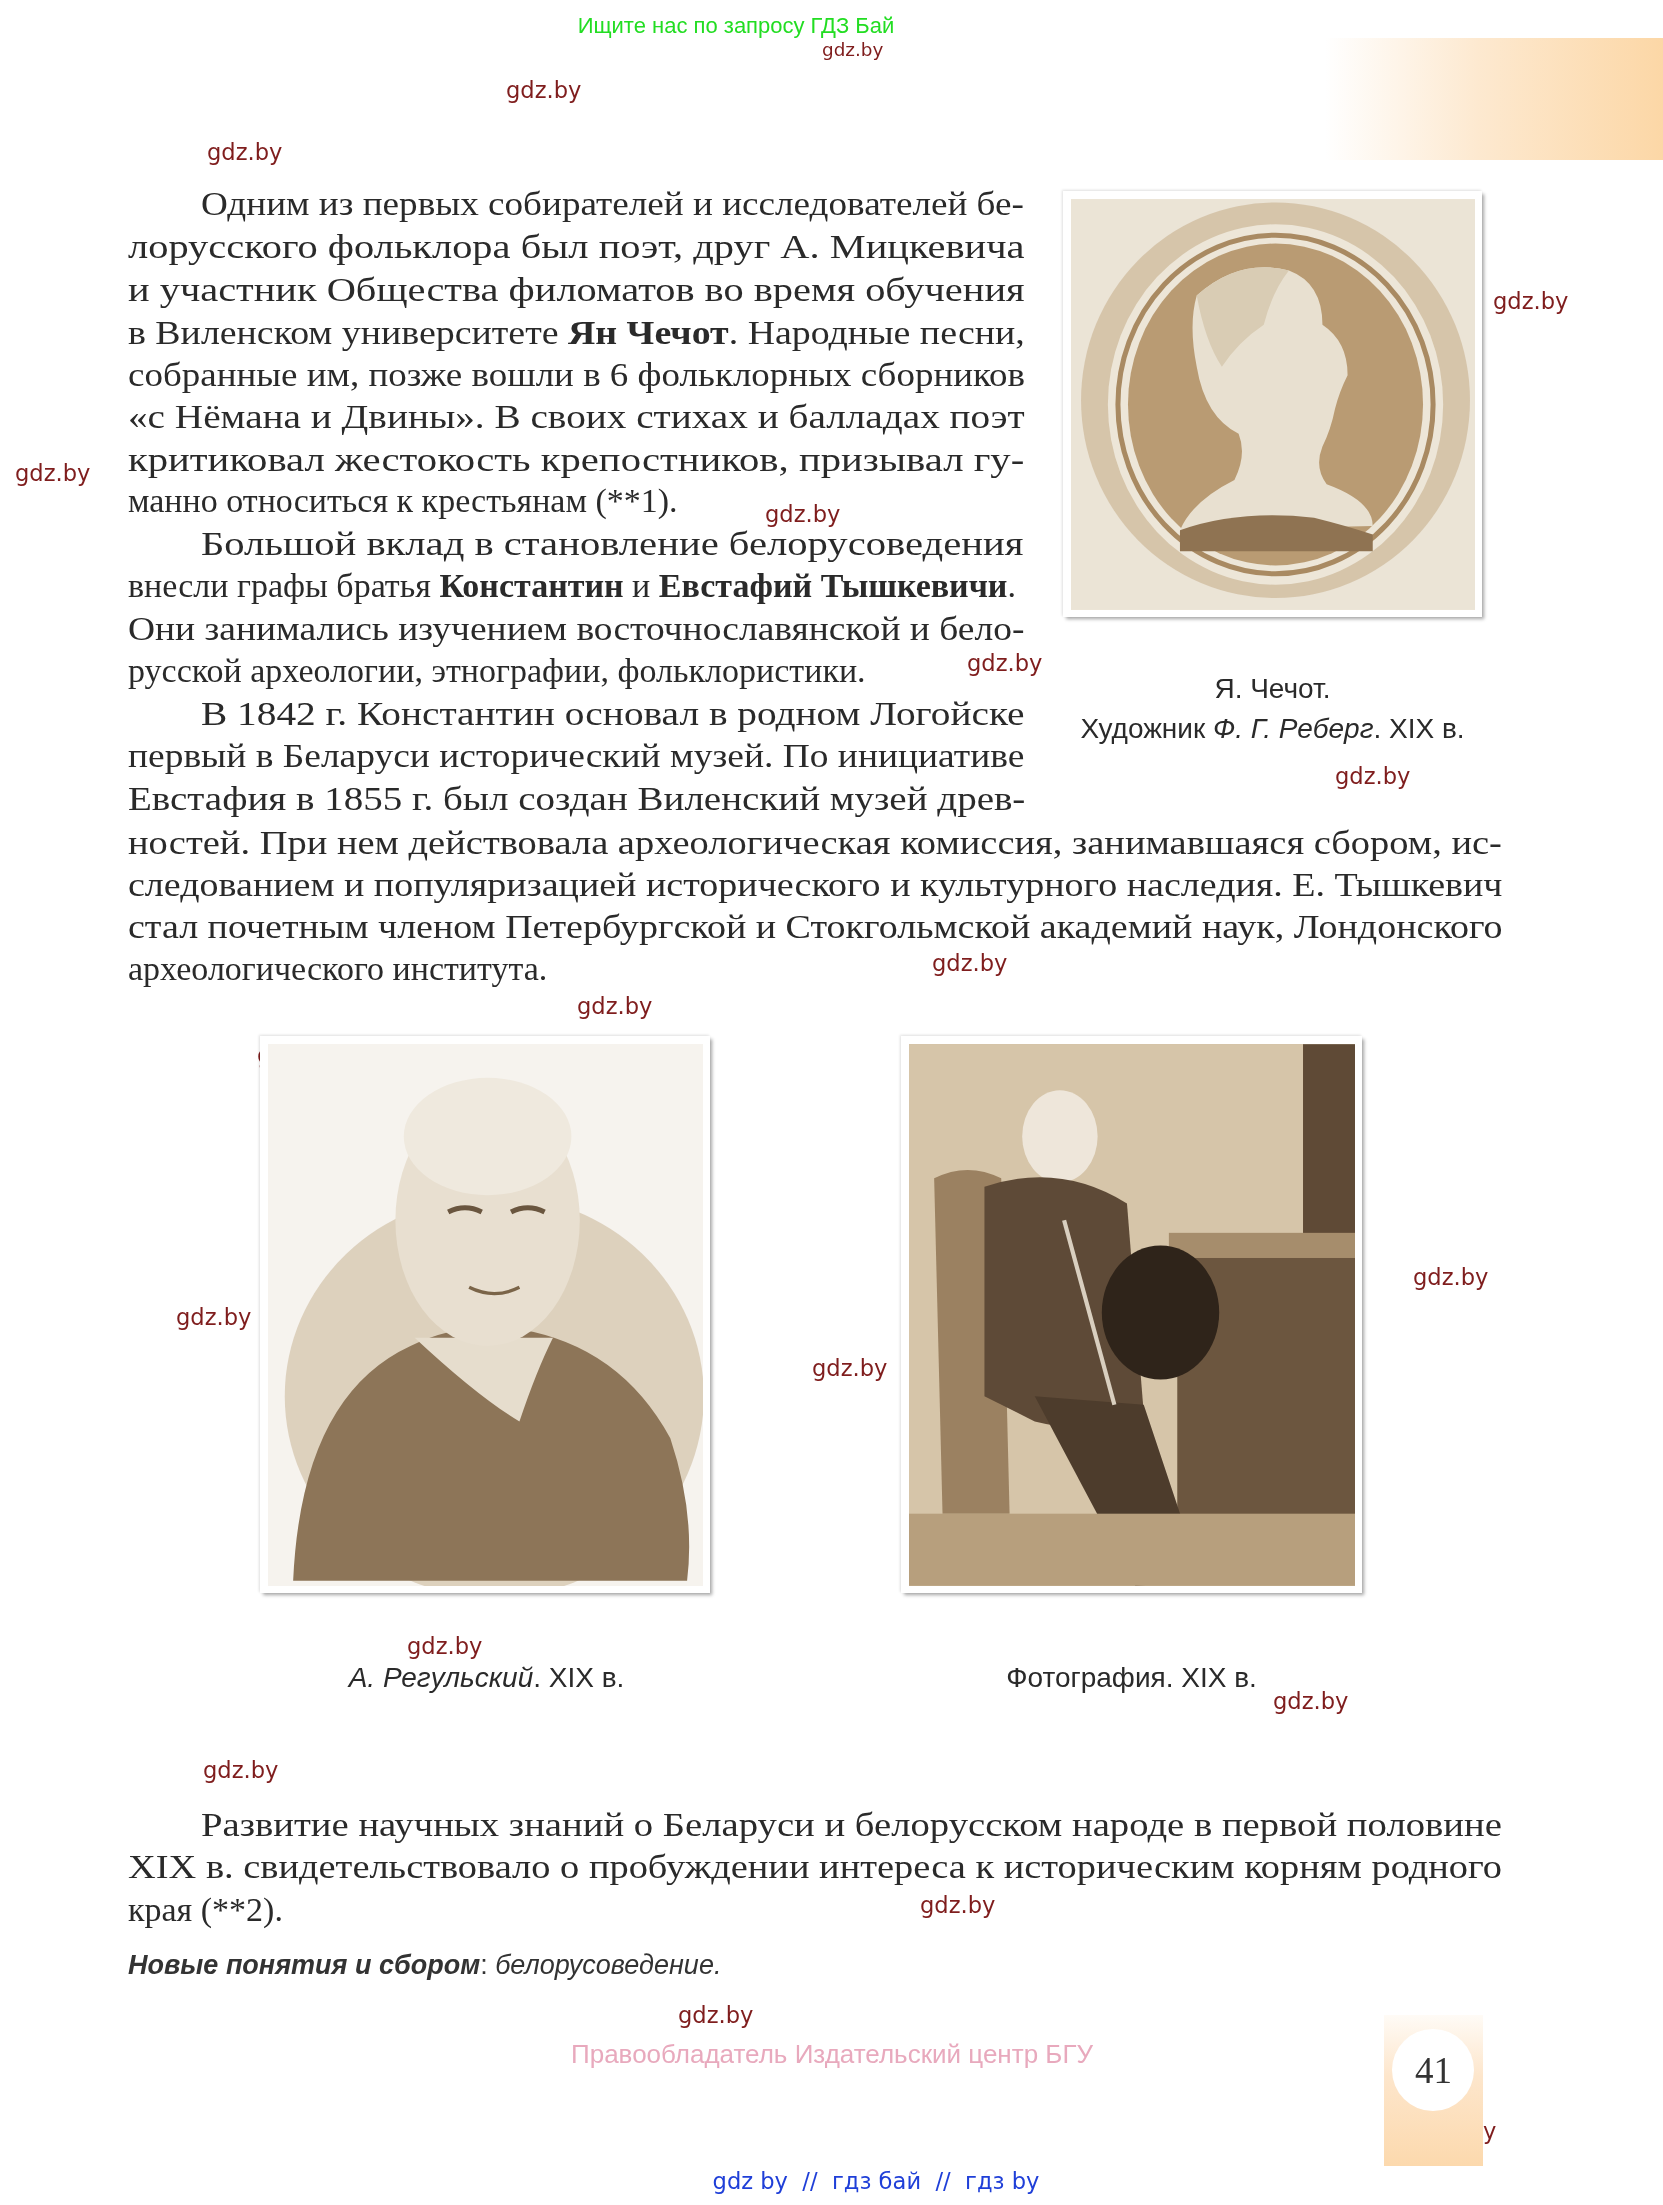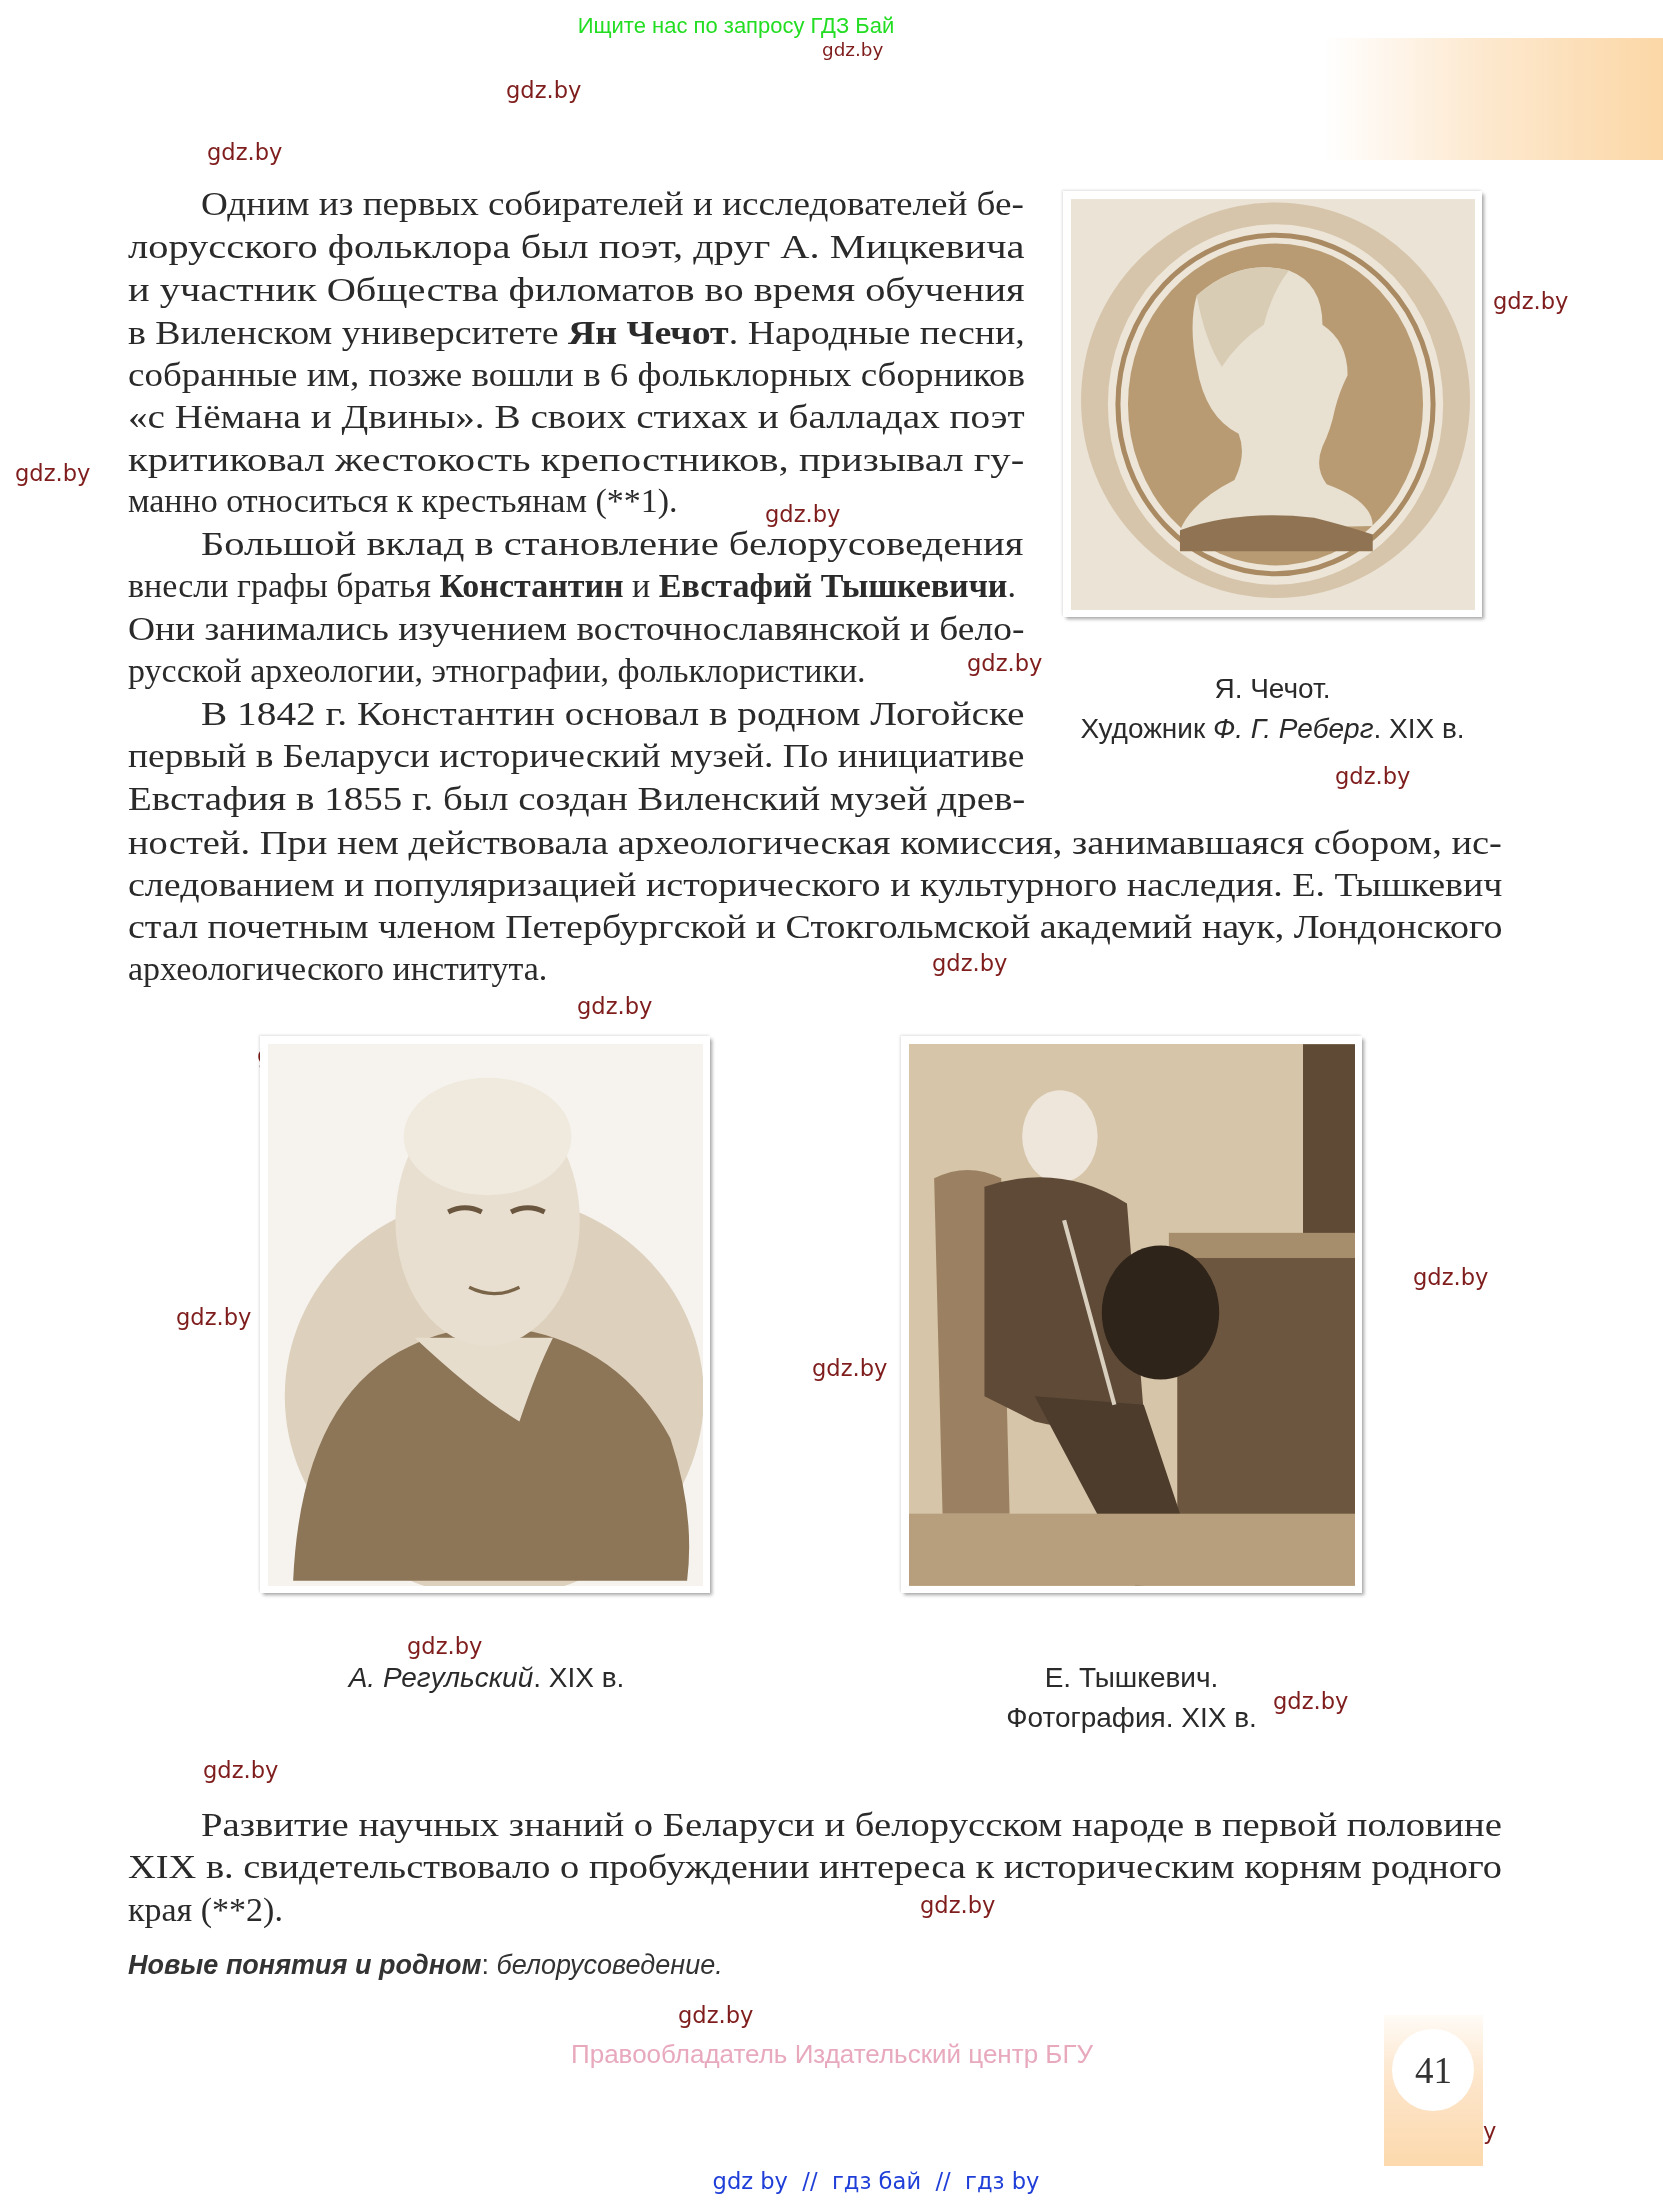--- a/index.html
+++ b/index.html
@@ -122,30 +122,29 @@
       <ellipse cx="180" cy="110" rx="45" ry="55" fill="#eee6da"></ellipse>
       <path d="M90 170 Q180 140 260 190 L280 440 Q230 470 150 450 L90 420 Z" fill="#5e4a37"></path>
       <path d="M150 420 L280 430 L350 640 L270 646 Z" fill="#4d3c2c"></path>
       <ellipse cx="300" cy="320" rx="70" ry="80" fill="#2f241a"></ellipse>
       <line x1="185" y1="210" x2="245" y2="430" stroke="#d9cfbf" stroke-width="5"></line>
       <rect x="0" y="560" width="532" height="86" fill="#b79f7d"></rect>
     </svg>
   </div>
 </div>
 <div class="abs caption" style="left:880px;width:503px;top:1658px;">
-  <div>Е. Тышкевич.</div>
   <div>Фотография. XIX в.</div>
 </div>
 
 <div class="abs line" style="top: 1804px; left: 201px; transform: scaleX(1.138);"><span>Развитие научных знаний о Беларуси и белорусском народе в первой половине</span></div>
 <div class="abs line" style="top: 1846px; transform: scaleX(1.13);"><span>XIX в. свидетельствовало о пробуждении интереса к историческим корням родного</span></div>
 <div class="abs line" style="top: 1889px; transform: scaleX(1);"><span>края (**2).</span></div>
 
 <div class="abs terms">
-  <b>Новые понятия и родном</b><span>: </span><i>белорусоведение.</i>
+  <b>Новые понятия и сбором</b><span>: </span><i>белорусоведение.</i>
 </div>
 
 <div class="abs copyright">Правообладатель Издательский центр БГУ</div>
 
 <div class="abs pagetab">
   <div class="pagecircle">41</div>
 </div>
 
 <div class="abs footer-link" style="white-space:pre;padding-left:44px;">gdz by  //  гдз бай  //  гдз by</div>
 

